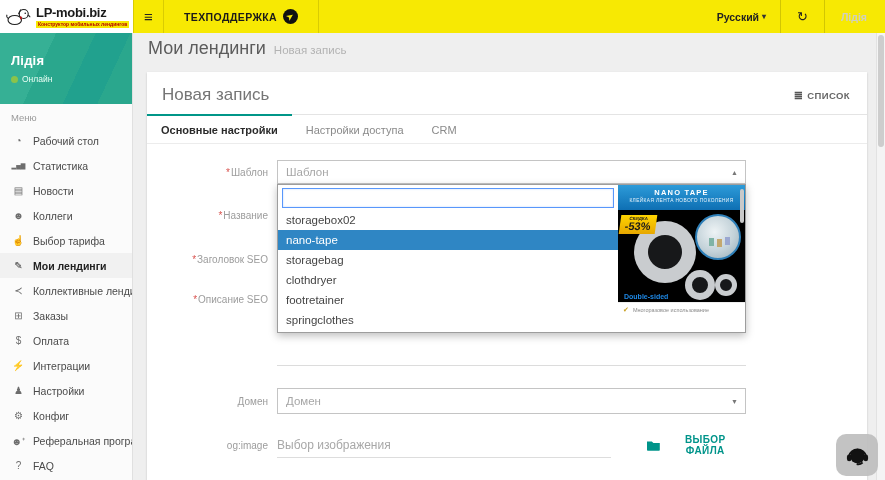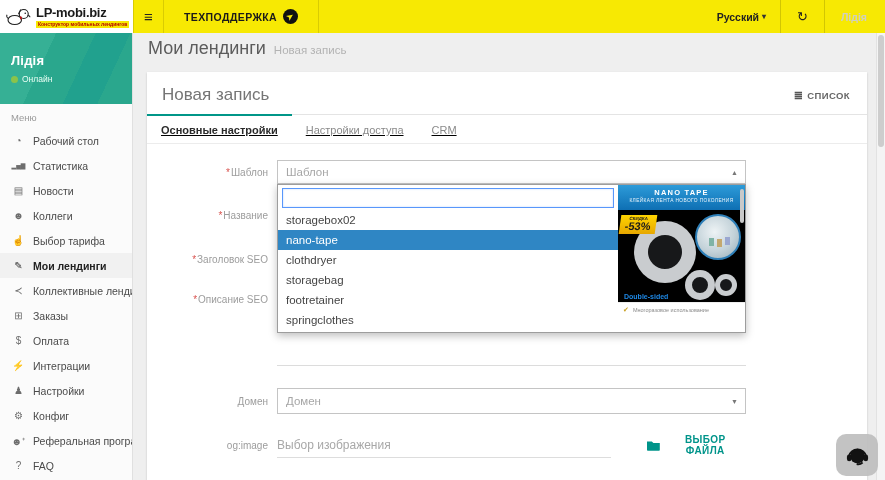--- a/index.html
+++ b/index.html
@@ -45,21 +45,21 @@
   .breadcrumb { height:30px; display:flex; align-items:center; gap:8px; padding-left:15px; }
   .bc-main { font-size:18px; color:#5c5c5c; }
   .bc-sub { font-size:11.5px; color:#b3b3b3; position:relative; top:2px; }
 
   .card { position:absolute; left:14px; top:39px; width:720px; height:620px; background:#fff; box-shadow:0 1px 2px rgba(0,0,0,.18); }
   .card-head { display:flex; justify-content:space-between; align-items:flex-start; padding:13px 15px 8px; }
   .card-title { font-size:17px; font-weight:normal; color:#757575; }
   .list-btn { display:flex; align-items:center; gap:4px; background:none; border:none; color:#666; font-family:inherit; font-size:9.5px; font-weight:bold; letter-spacing:.4px; cursor:pointer; padding:4px 2px; }
   .list-btn .li-ico { font-size:11px; color:#555; }
 
-  .tabs { display:flex; border-top:1px solid #e4e4e4; border-bottom:1px solid #ececec; padding-left:0;text-decoration:underline; }
+  .tabs { display:flex; border-top:1px solid #e4e4e4; border-bottom:1px solid #ececec; padding-left:0; }
   .tab { padding:8px 14px 7px; font-size:11px; color:#8a8a8a; border-top:2px solid transparent; margin-top:-1px; cursor:pointer; white-space:nowrap; }
   .tab.active { color:#2b2b2b; font-weight:bold; border-top-color:#009688; }
 
   
   .form { position:relative; padding-top:16px; }
   .frow { display:flex; align-items:center; }
   .lbl { width:130px; flex:none; text-align:right; padding-right:9px; font-size:10px; color:#9c9c9c; }
   .lbl .star { color:#d9534f; margin-right:1px; }
   .fld { width:469px; flex:none; position:relative; }
 
@@ -302,22 +302,22 @@
         </div>
 
         <div class="dropdown">
           <div class="dd-left">
             <div class="dd-search-wrap">
               <input class="dd-search" value="" style="">
             </div>
             <div id="options">
                 <div class="opt">storagebox02</div>
                 <div class="opt hl">nano-tape</div>
+                <div class="opt">storagebag</div>
                 <div class="opt">clothdryer</div>
-                <div class="opt">storagebag</div>
                 <div class="opt">footretainer</div>
                 <div class="opt">springclothes</div>
               </div>
           </div>
           <div class="dd-right">
             <div class="preview">
               <div class="pv-head">
                 <div class="pv-title">NANO TAPE</div>
                 <div class="pv-sub">КЛЕЙКАЯ ЛЕНТА НОВОГО ПОКОЛЕНИЯ</div>
               </div>

